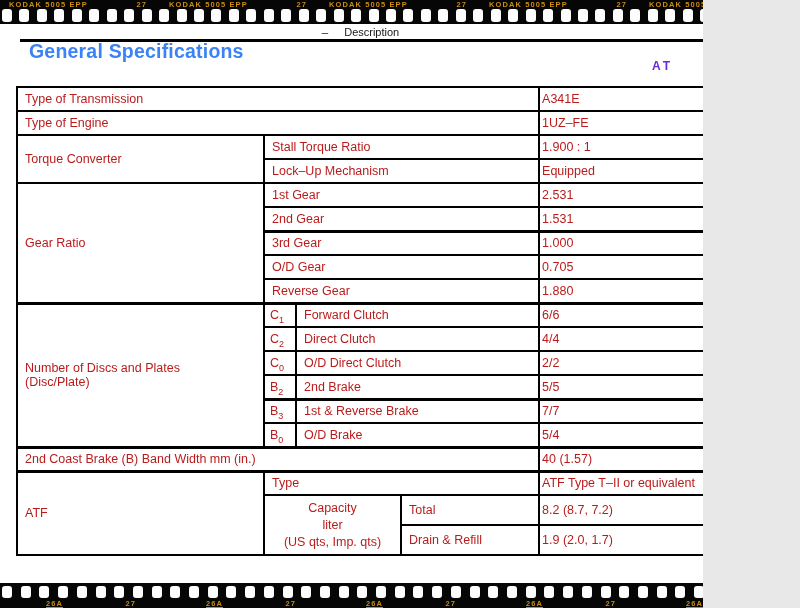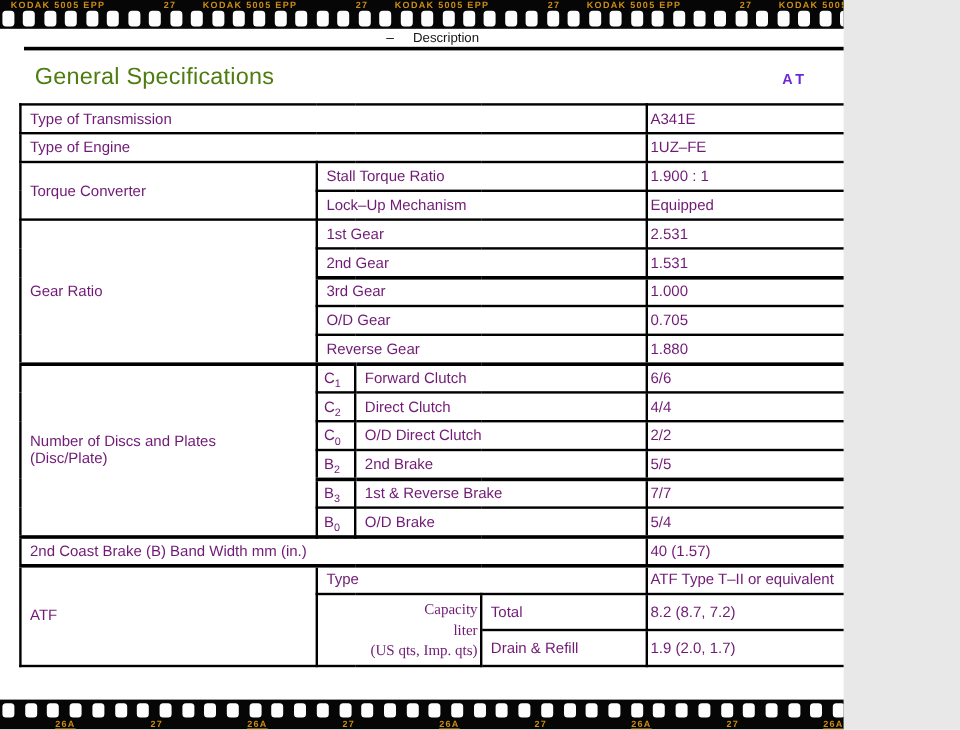--- a/index.html
+++ b/index.html
@@ -28,35 +28,35 @@
   
   .page-fragment{position:absolute;top:11px;right:30px;z-index:6;color:#6d28d9;
                  font-size:12px;font-weight:bold;letter-spacing:3px;margin-top:48px;}
   .hdr{position:absolute;top:26px;left:0;width:100%;display:flex;
        justify-content:center;align-items:baseline;font-size:11.5px;}
   .hdr .sec{font-weight:bold;letter-spacing:0.3px;}
   .hdr .dash{margin:0 16px 0 18px;}
   .hdr .sub{font-size:11px;}
   .hdr-rule{position:absolute;top:39px;left:20px;width:763px;height:3px;background:#000;}
 
-  .doc-title{position:absolute;top:53px;left:29px;margin:0;font-size:19.5px;
-             font-weight:normal;letter-spacing:0.2px;color:#4d7c0f;}
+  .doc-title{position:absolute;top:40px;left:29px;margin:0;font-size:19.5px;
+             font-weight:bold;letter-spacing:0.2px;color:#3b82f6;}
 
   
   table.spec{position:absolute;top:86px;left:16px;width:770px;border-collapse:collapse;
              table-layout:fixed;}
   .spec td{border:2px solid #000;font-size:12.5px;line-height:1.15;padding:0 7px;
-           overflow:hidden;white-space:nowrap;vertical-align:middle;color:#701a75;}
+           overflow:hidden;white-space:nowrap;vertical-align:middle;color:#b91c1c;}
   .spec tr{height:24px;}
   .spec tr.tall{height:30px;}
   .spec tr.t-thick td{border-top-width:3px;}
   .spec td.val{padding:0 2px;}
   .spec td.code{padding:0 2px 0 5px;}
   .spec td.wrap{white-space:normal;}
-  .spec td.cap{text-align:right;white-space:normal;line-height:17px;padding:0 2px;font-family:Liberation Serif, serif;}
+  .spec td.cap{text-align:center;white-space:normal;line-height:17px;padding:0 2px;}
   .spec sub{font-size:9px;line-height:0;}
 </style>
 </head>
 <body>
 
 <div class="page">
 
   <div class="film-strip top">
     <div class="film-text-row">
       <div class="film-seg">

